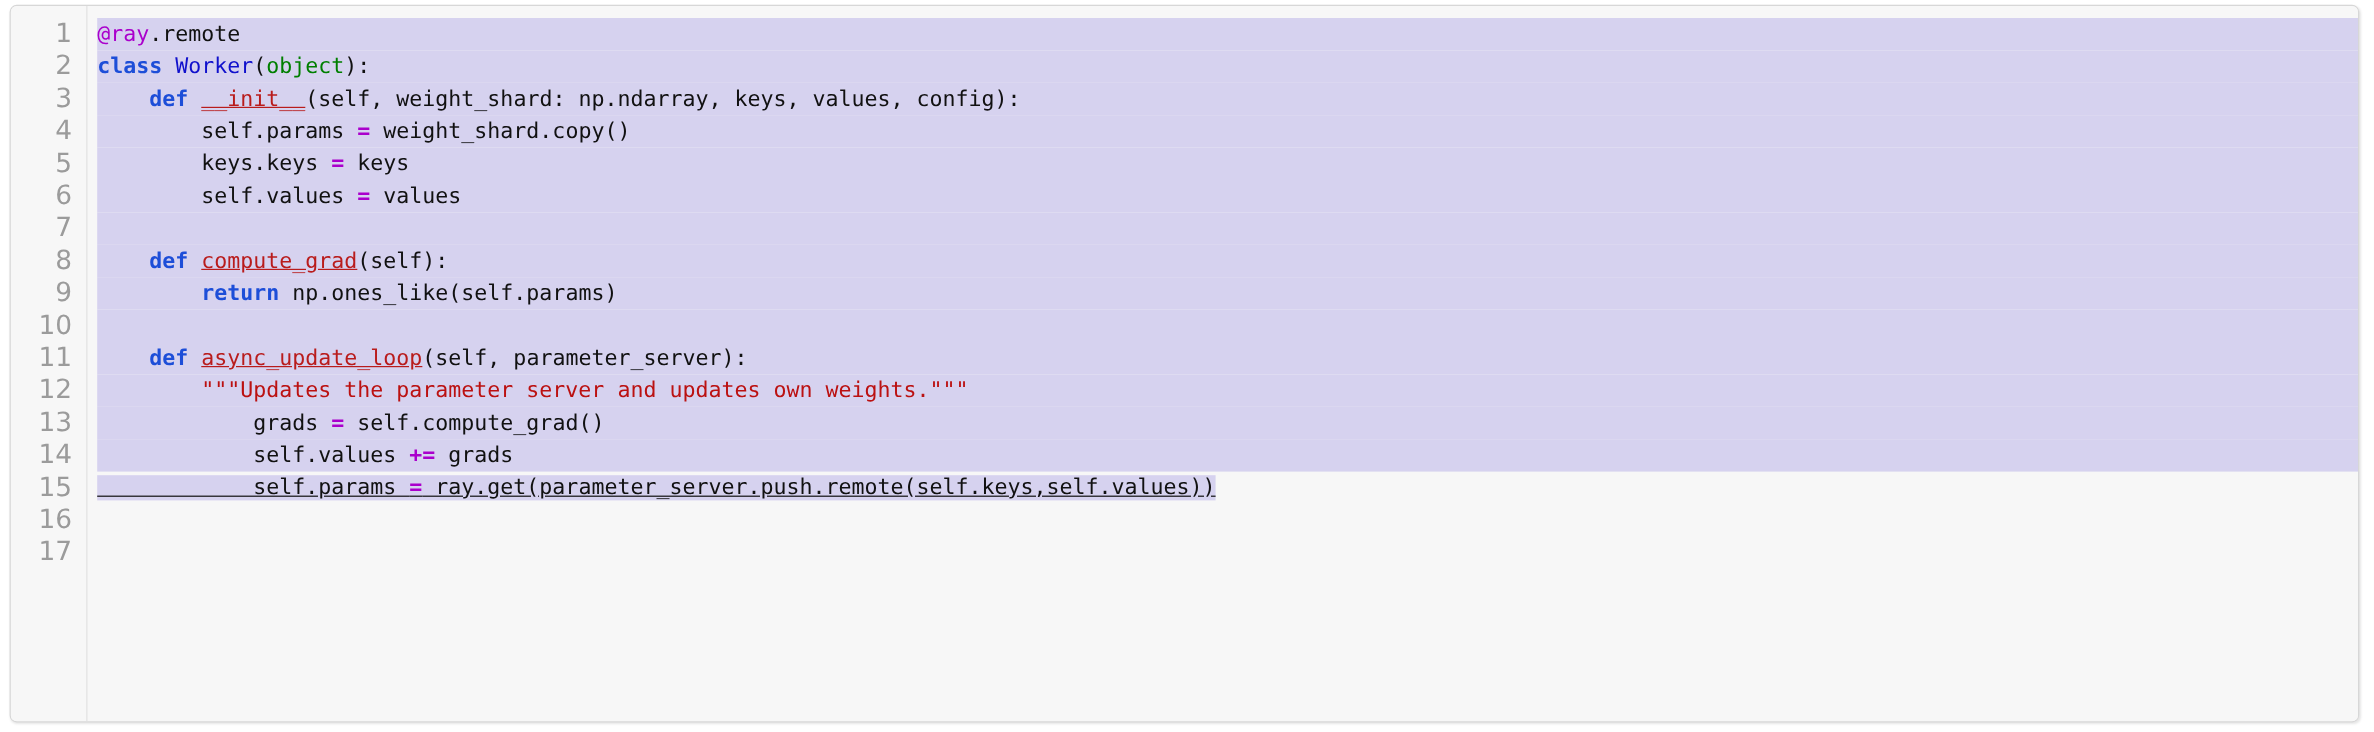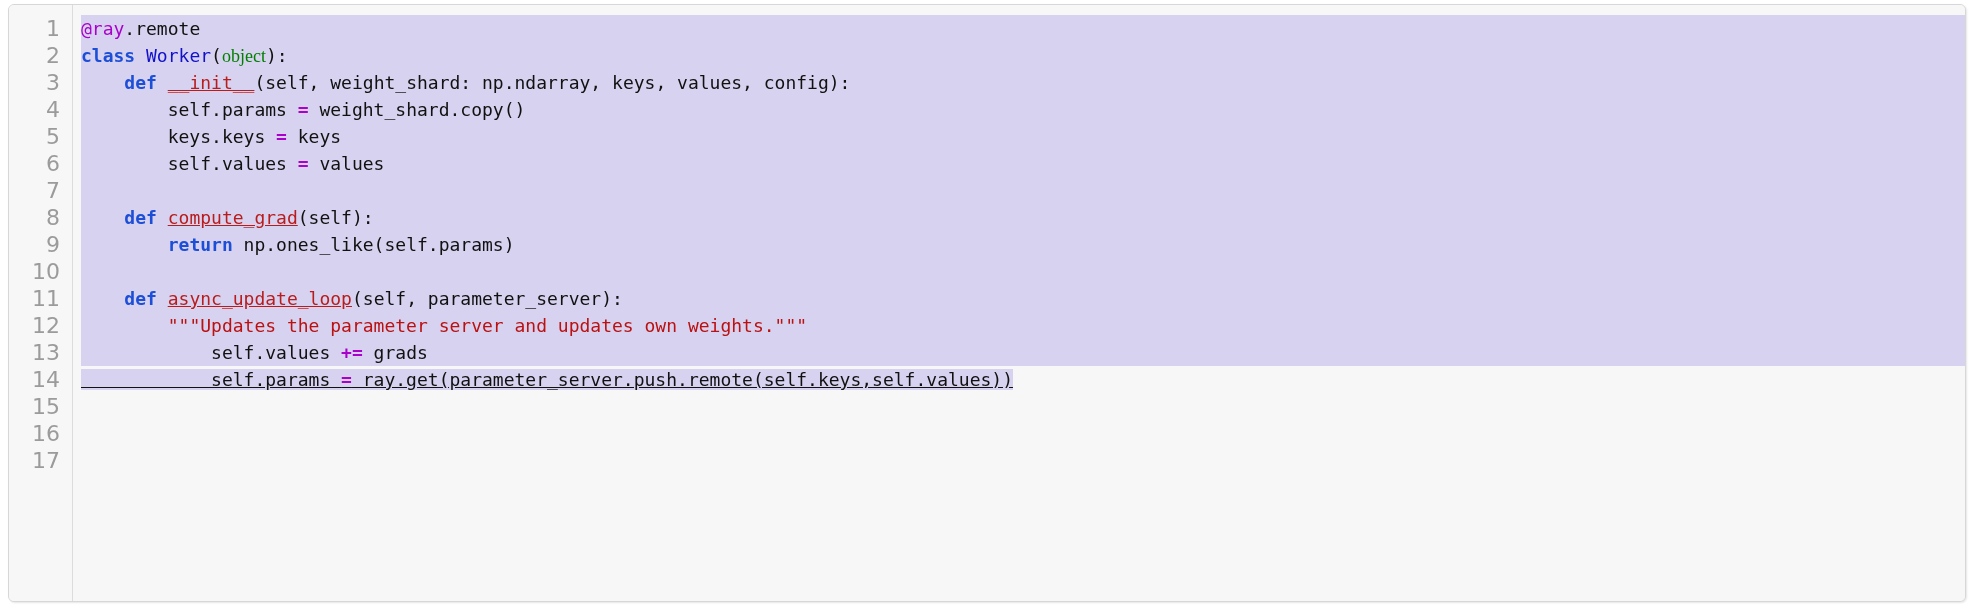--- a/index.html
+++ b/index.html
@@ -77,21 +77,21 @@
   
   .row.sel-text > .selwrap {
     background: #d6d2ef;
     text-decoration: underline;
   }
 
   
   .tok-kw        { color: #1d4ed8; font-weight: bold; }   
   .tok-fn        { color: #1111cc; }                      
   .tok-fn-u      { color: #b91c1c; text-decoration: underline; margin-top: 19px; }
-  .tok-builtin   { color: #007f00; font-family: Liberation Serif, serif; }                      
+  .tok-builtin   { color: #007f00; }                      
   .tok-deco      { color: #aa00cc; }                      
   .tok-op        { color: #aa00cc; font-weight: bold; }   
   .tok-str       { color: #bb1111; }                      
   .tok-plain     { color: #111111; }
 </style>
 </head>
 <body>
 
 <div class="code-panel">
 
@@ -121,17 +121,18 @@
       <div class="row sel-full"><span class="selwrap"><span class="tok-plain">    </span><span class="tok-kw">def</span><span class="tok-plain"> </span><span class="tok-fn-u">__init__</span><span class="tok-plain">(self, weight_shard: np.ndarray, keys, values, config):</span></span></div>
       <div class="row sel-full"><span class="selwrap"><span class="tok-plain">        self.params </span><span class="tok-op">=</span><span class="tok-plain"> weight_shard.copy()</span></span></div>
       <div class="row sel-full"><span class="selwrap"><span class="tok-plain">        keys.keys </span><span class="tok-op">=</span><span class="tok-plain"> keys</span></span></div>
       <div class="row sel-full"><span class="selwrap"><span class="tok-plain">        self.values </span><span class="tok-op">=</span><span class="tok-plain"> values</span></span></div>
       <div class="row sel-full"><span class="selwrap"><span class="tok-plain"></span></span></div>
       <div class="row sel-full"><span class="selwrap"><span class="tok-plain">    </span><span class="tok-kw">def</span><span class="tok-plain"> </span><span class="tok-fn-u">compute_grad</span><span class="tok-plain">(self):</span></span></div>
       <div class="row sel-full"><span class="selwrap"><span class="tok-plain">        </span><span class="tok-kw">return</span><span class="tok-plain"> np.ones_like(self.params)</span></span></div>
       <div class="row sel-full"><span class="selwrap"><span class="tok-plain"></span></span></div>
       <div class="row sel-full"><span class="selwrap"><span class="tok-plain">    </span><span class="tok-kw">def</span><span class="tok-plain"> </span><span class="tok-fn-u">async_update_loop</span><span class="tok-plain">(self, parameter_server):</span></span></div>
       <div class="row sel-full"><span class="selwrap"><span class="tok-plain">        </span><span class="tok-str">"""Updates the parameter server and updates own weights."""</span></span></div>
+      <div class="row sel-full"><span class="selwrap"><span class="tok-plain">            grads </span><span class="tok-op">=</span><span class="tok-plain"> self.compute_grad()</span></span></div>
       <div class="row sel-full"><span class="selwrap"><span class="tok-plain">            self.values </span><span class="tok-op">+=</span><span class="tok-plain"> grads</span></span></div>
       <div class="row sel-text"><span class="selwrap"><span class="tok-plain">            self.params </span><span class="tok-op">=</span><span class="tok-plain"> ray.get(parameter_server.push.remote(self.keys,self.values))</span></span></div>
     </div>
 
 </div>
 
 </body></html>

